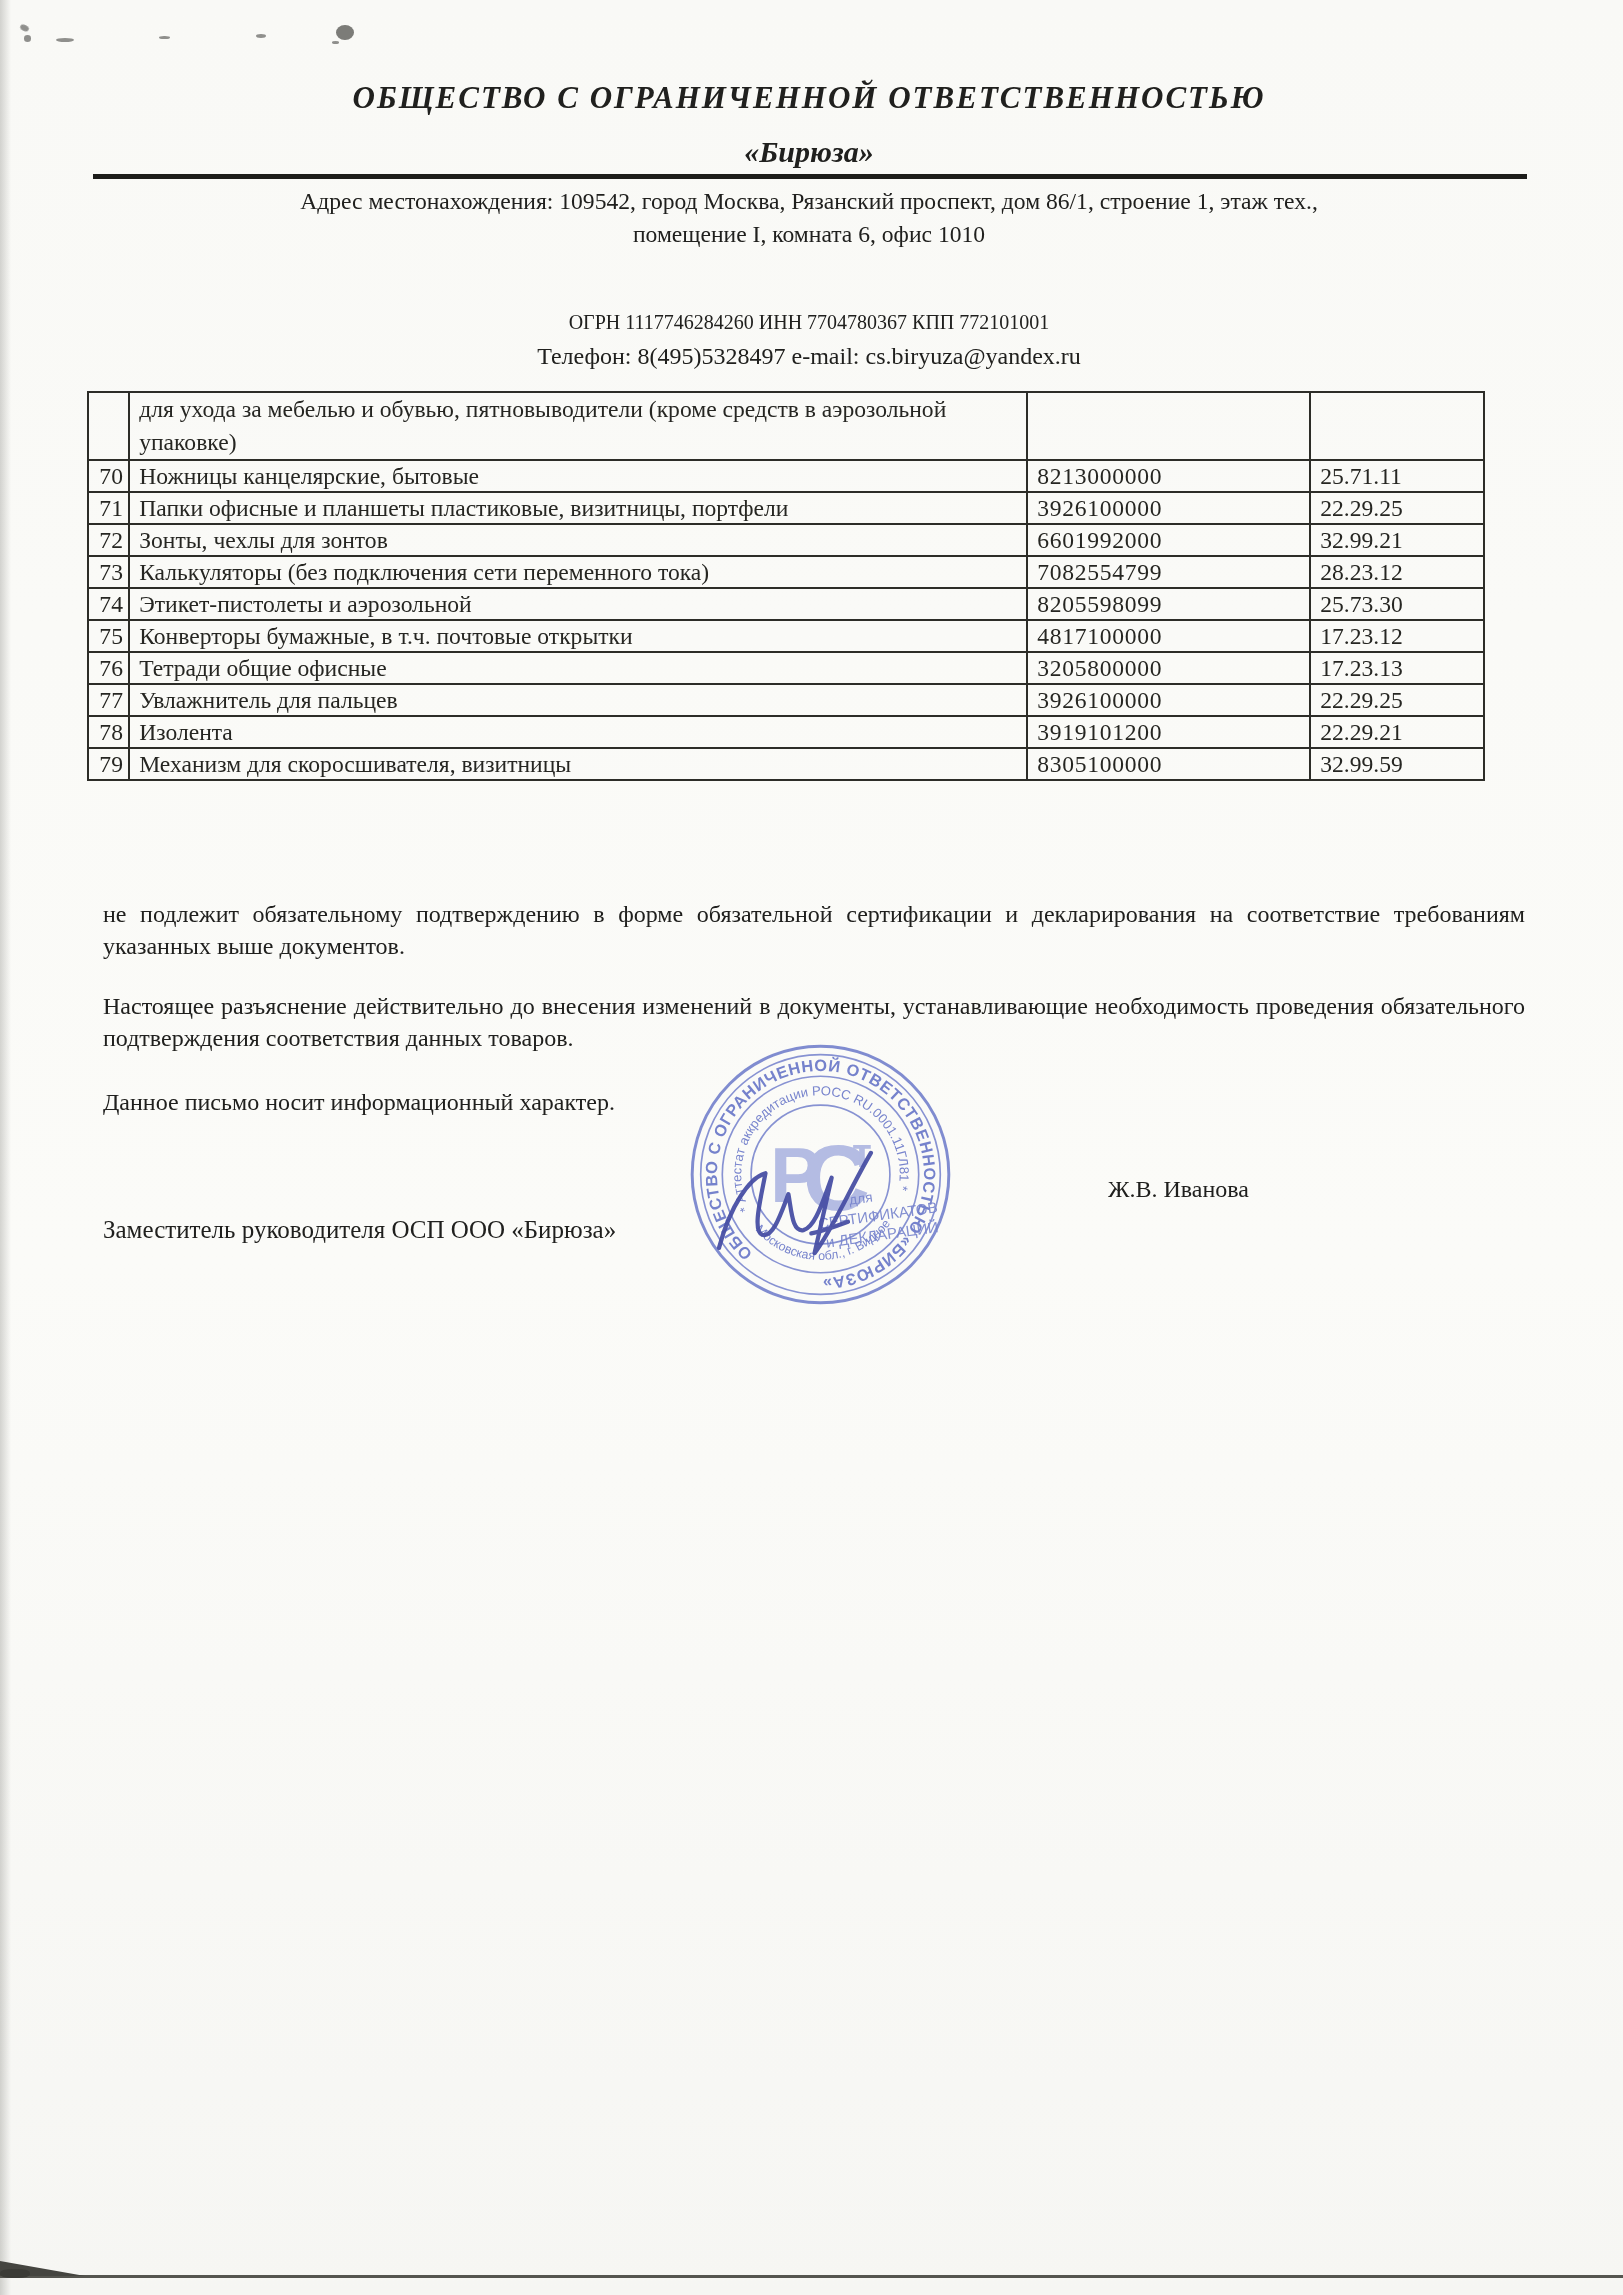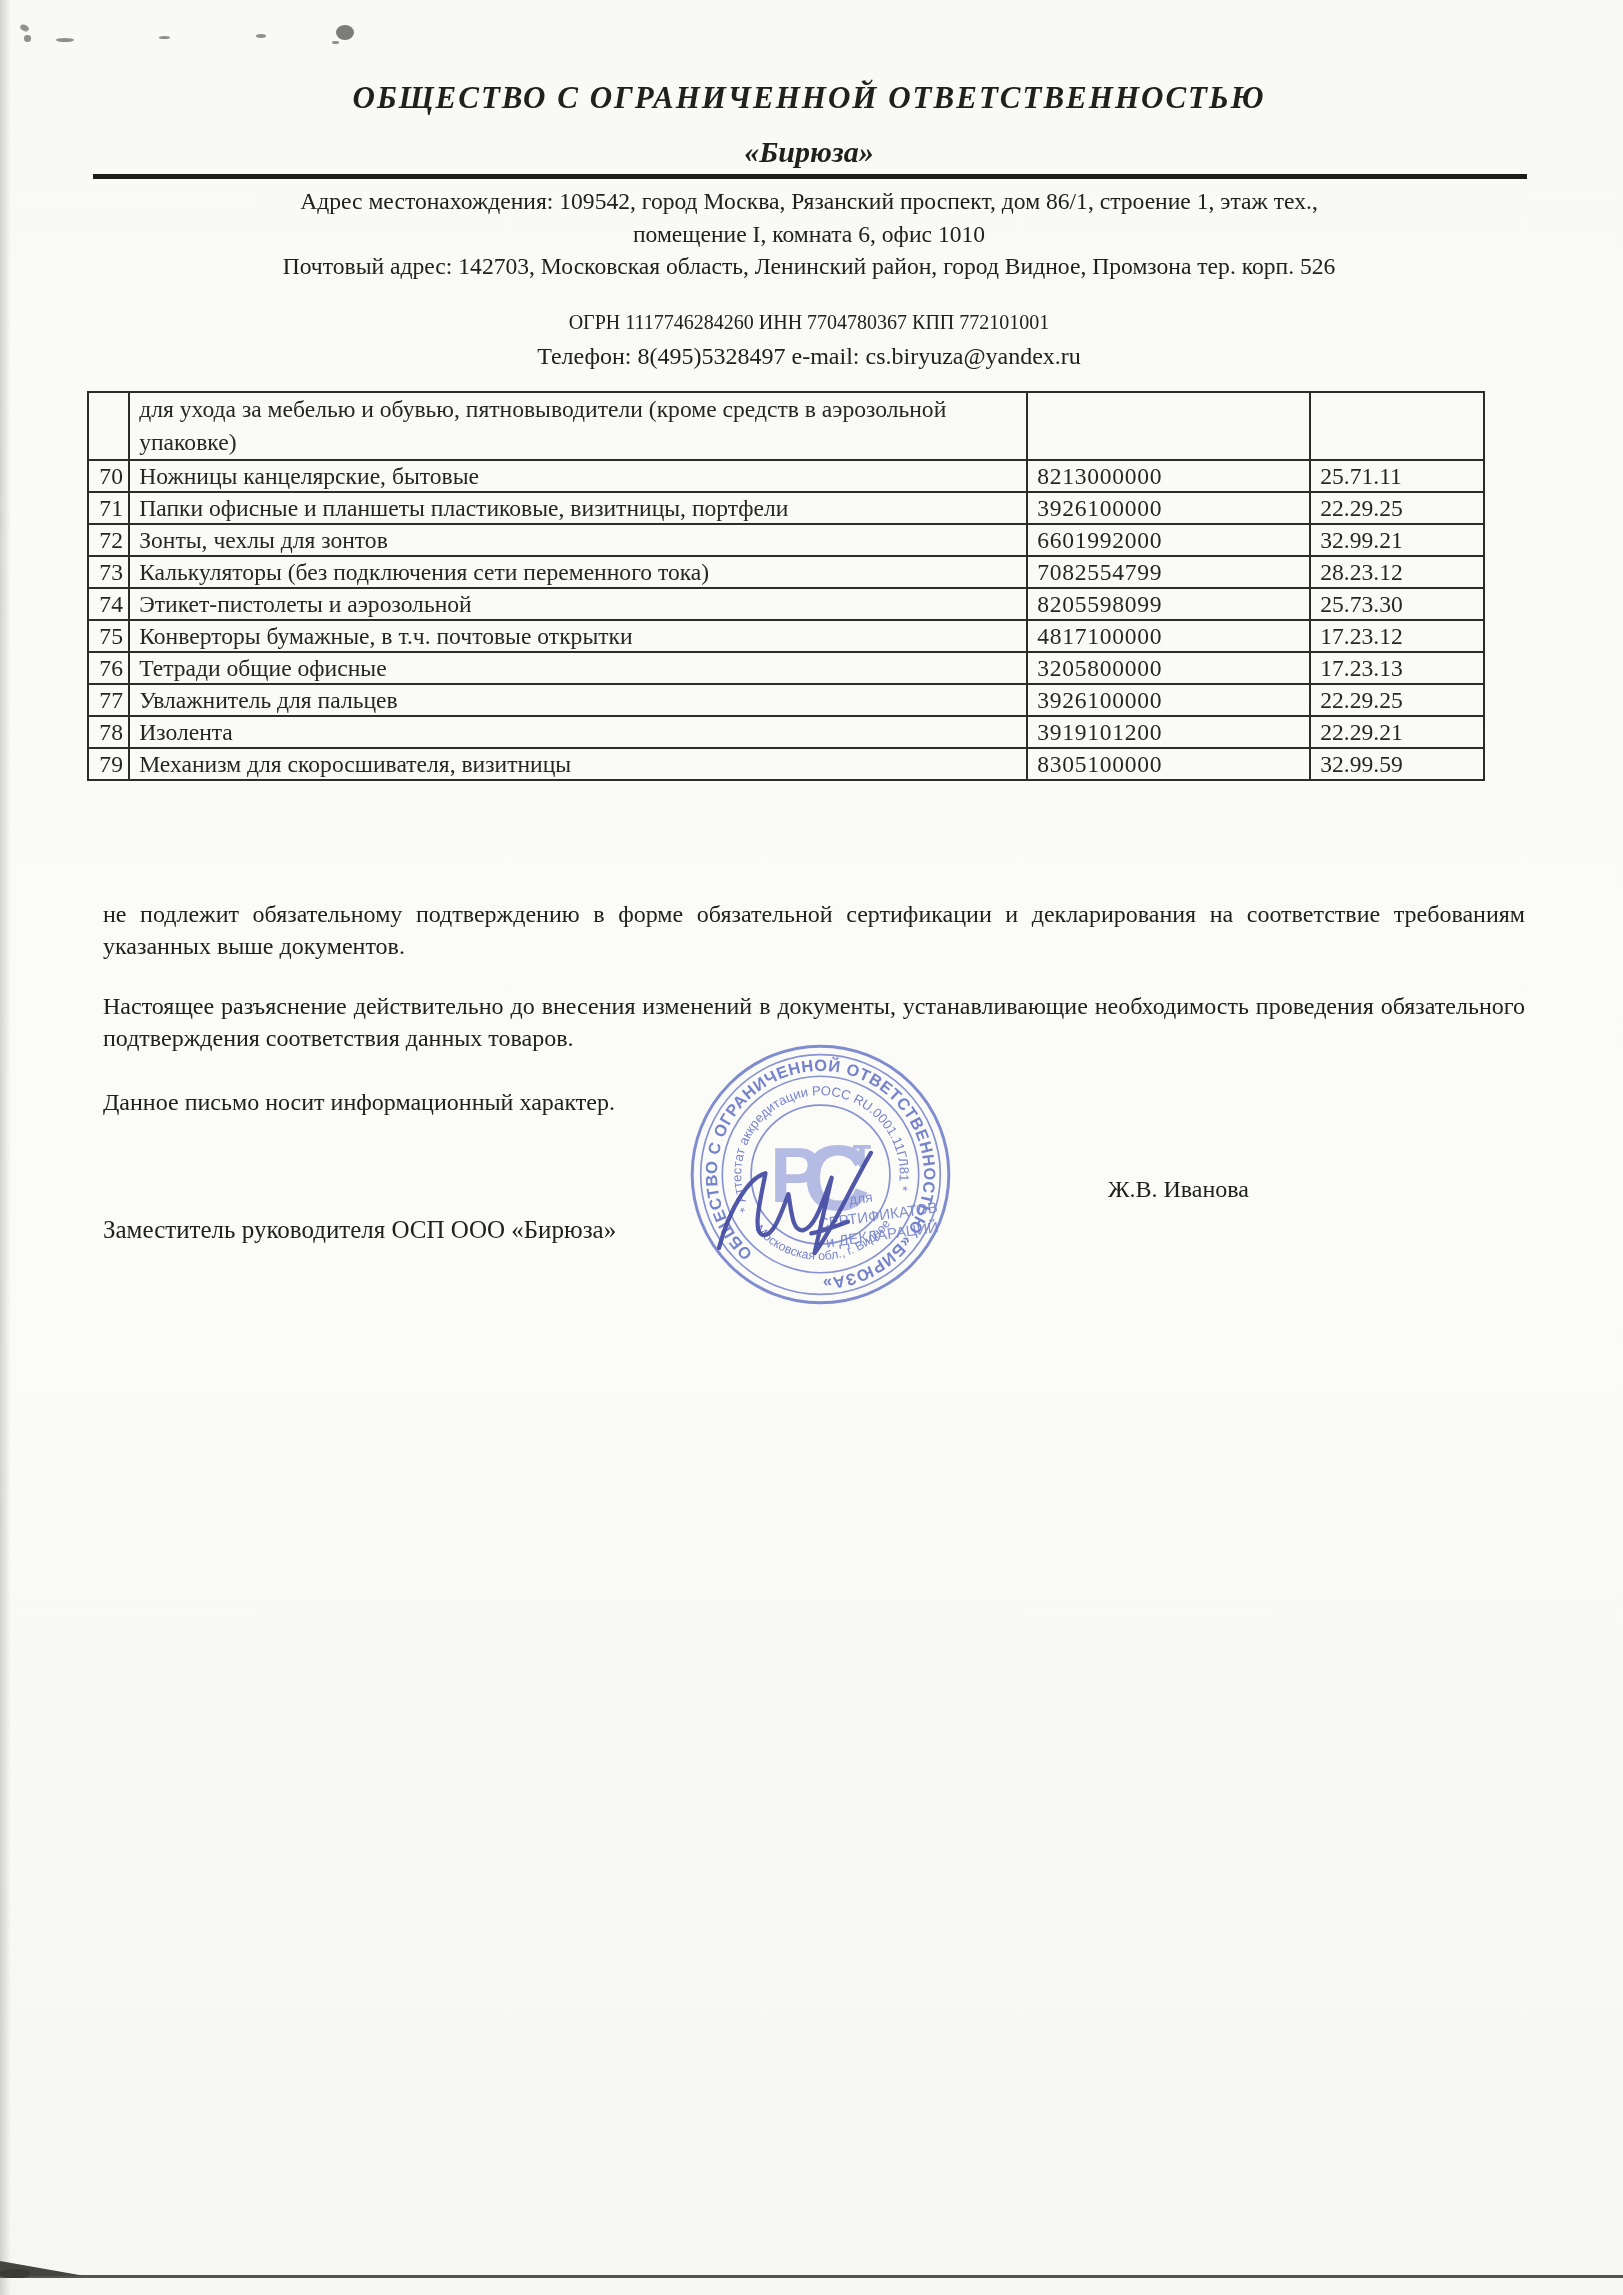--- a/index.html
+++ b/index.html
@@ -74,21 +74,20 @@
   <div class="speck" style="left:159px;top:36px;width:11px;height:3.3px"></div>
   <div class="speck" style="left:256px;top:34px;width:9.8px;height:3.9px"></div>
   <div class="speck" style="left:336px;top:25px;width:17.7px;height:15px;background:#7c7c78"></div>
   <div class="speck" style="left:332px;top:41px;width:7.2px;height:2.6px"></div>
 
   <div class="centerband org-type">ОБЩЕСТВО С ОГРАНИЧЕННОЙ ОТВЕТСТВЕННОСТЬЮ</div>
   <div class="centerband org-name">«Бирюза»</div>
   <div class="rule"></div>
   <div class="centerband addr1">Адрес местонахождения: 109542, город Москва, Рязанский проспект, дом 86/1, строение 1, этаж тех.,</div>
   <div class="centerband addr2">помещение I, комната 6, офис 1010</div>
-  <div class="centerband postal">Почтовый адрес: 142703, Московская область, Ленинский район, город Видное, Промзона тер. корп. 526</div>
   <div class="centerband reg">ОГРН 1117746284260 ИНН 7704780367 КПП 772101001</div>
   <div class="centerband contacts">Телефон: 8(495)5328497 e-mail: cs.biryuza@yandex.ru</div>
 
   <table class="goods">
     <colgroup>
         <col style="width:41px">
         <col style="width:898px">
         <col style="width:283px">
         <col style="width:174px">
       </colgroup>

